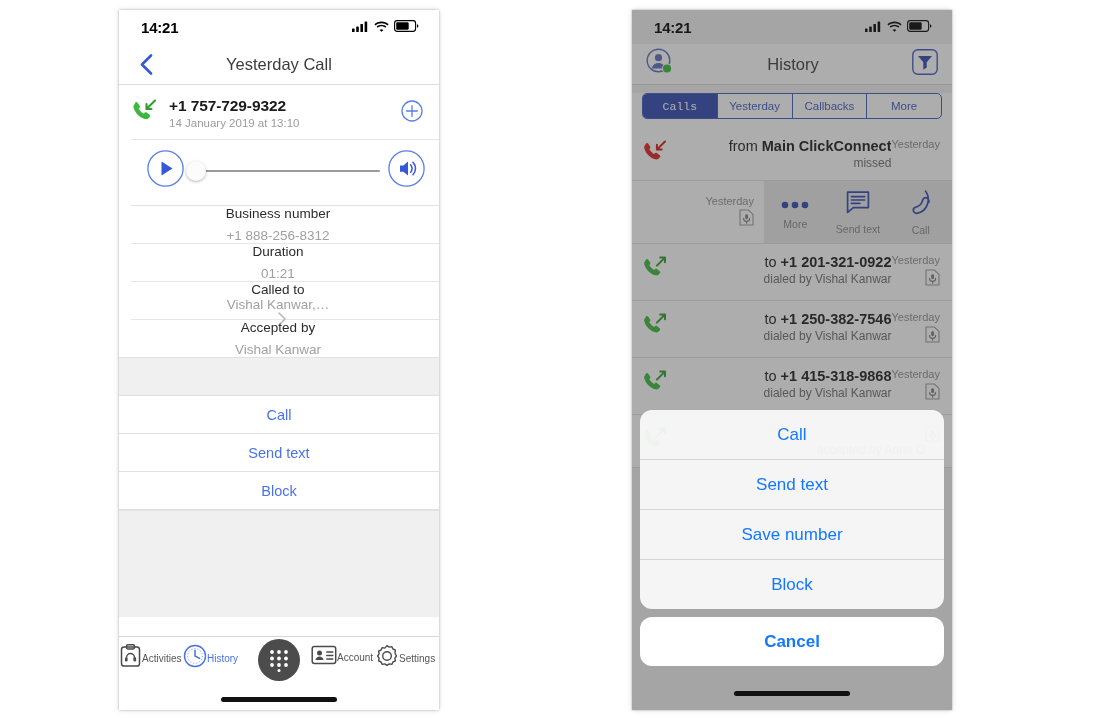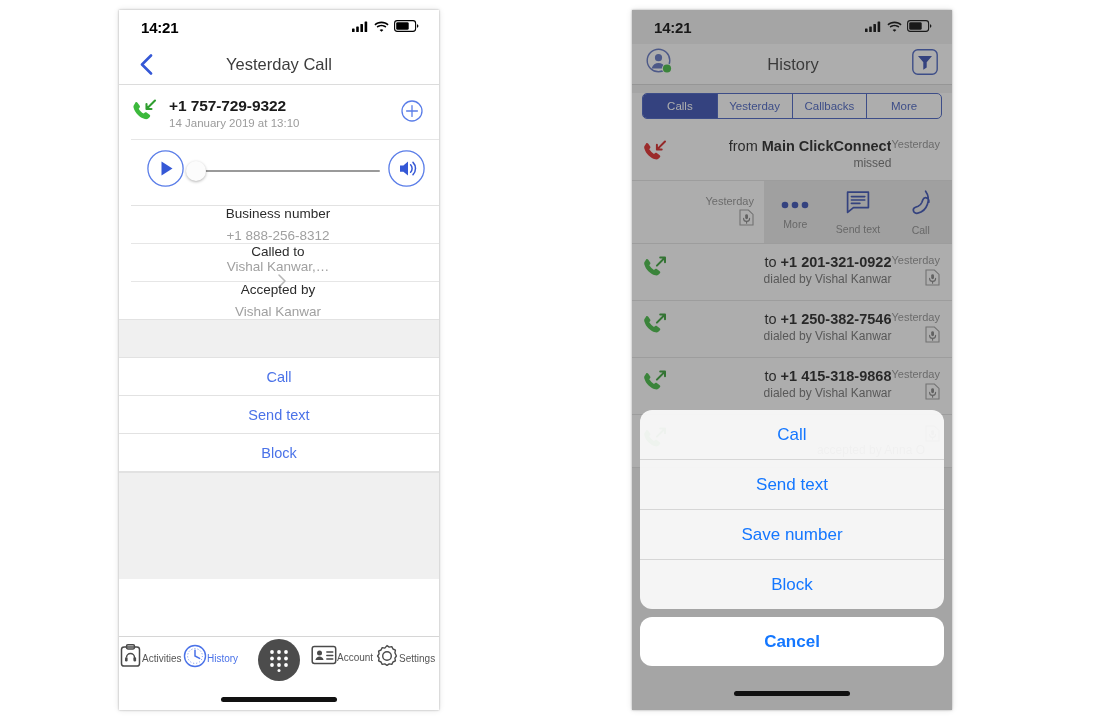--- a/index.html
+++ b/index.html
@@ -230,21 +230,21 @@
     height: 24px;
     background: #fff;
   }
   .seg {
     flex: 1;
     display: flex; align-items: center; justify-content: center;
     font-size: 11.5px;
     color: #3f5bbf;
     border-left: 1px solid #3f5bbf;
   }
-  .seg:first-child { border-left: none; }
+  .seg:first-child { border-left: none; font-family: Liberation Mono, monospace; }
   .seg.sel { background: #2f48b0; color: #fff; }
   .seg-wrap { background: #fff; padding-bottom: 9px; }
 
   .hist-row {
     display: flex;
     align-items: flex-start;
     background: #fff;
     padding: 10px 12px 10px 10px;
     border-bottom: 1px solid #e4e4e4;
     min-height: 40px;
@@ -431,20 +431,24 @@
         </svg>
     </span>
   </div>
 
   <div class="rows">
     <div class="row">
       <span class="row-label">Business number</span>
       <span class="row-value">+1 888-256-8312</span>
     </div>
     <div class="row">
+      <span class="row-label">Duration</span>
+      <span class="row-value">01:21</span>
+    </div>
+    <div class="row">
       <span class="row-label">Called to</span>
       <span class="row-value">Vishal Kanwar,…</span>
       <span class="row-chev">
         <svg width="8" height="14" viewBox="0 0 8 14">
             <path d="M1 1l6 6-6 6" fill="none" stroke="#b6b6b6" stroke-width="1.5" stroke-linecap="round" stroke-linejoin="round"></path>
           </svg>
       </span>
     </div>
     <div class="row">
       <span class="row-label">Accepted by</span>

